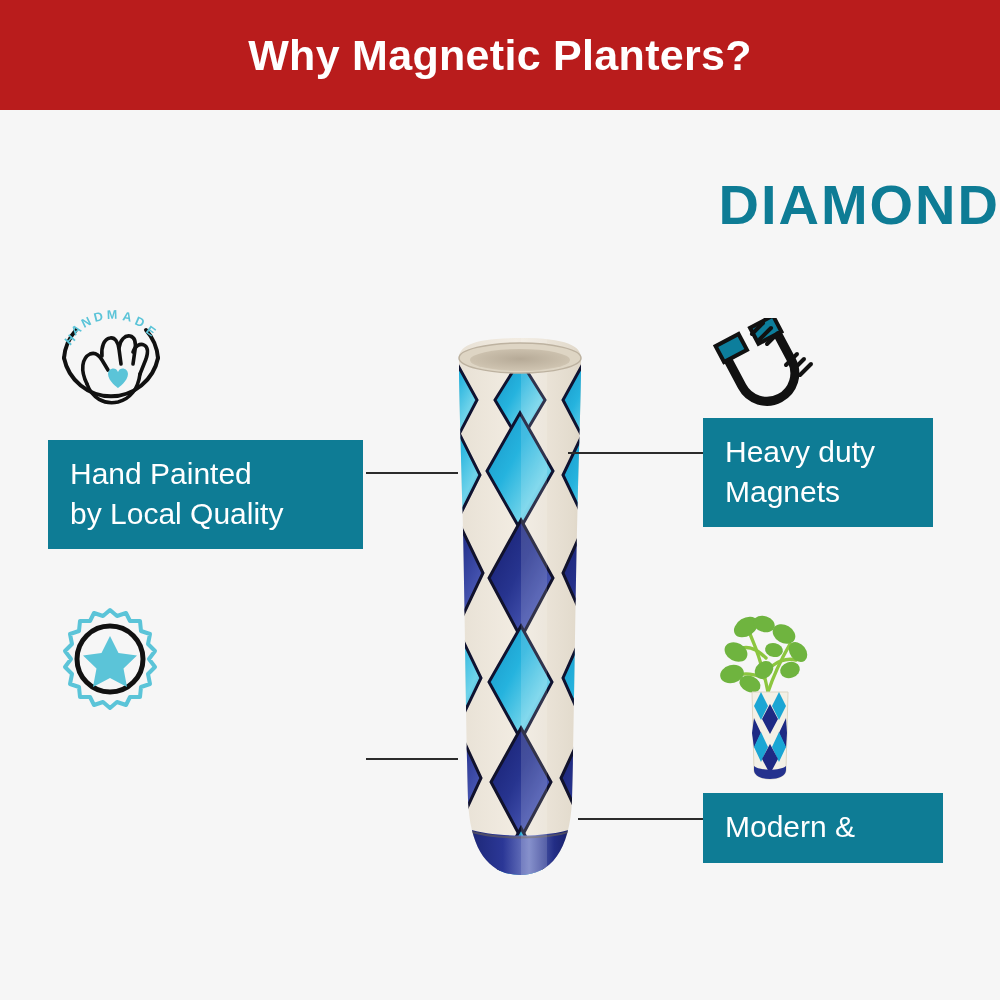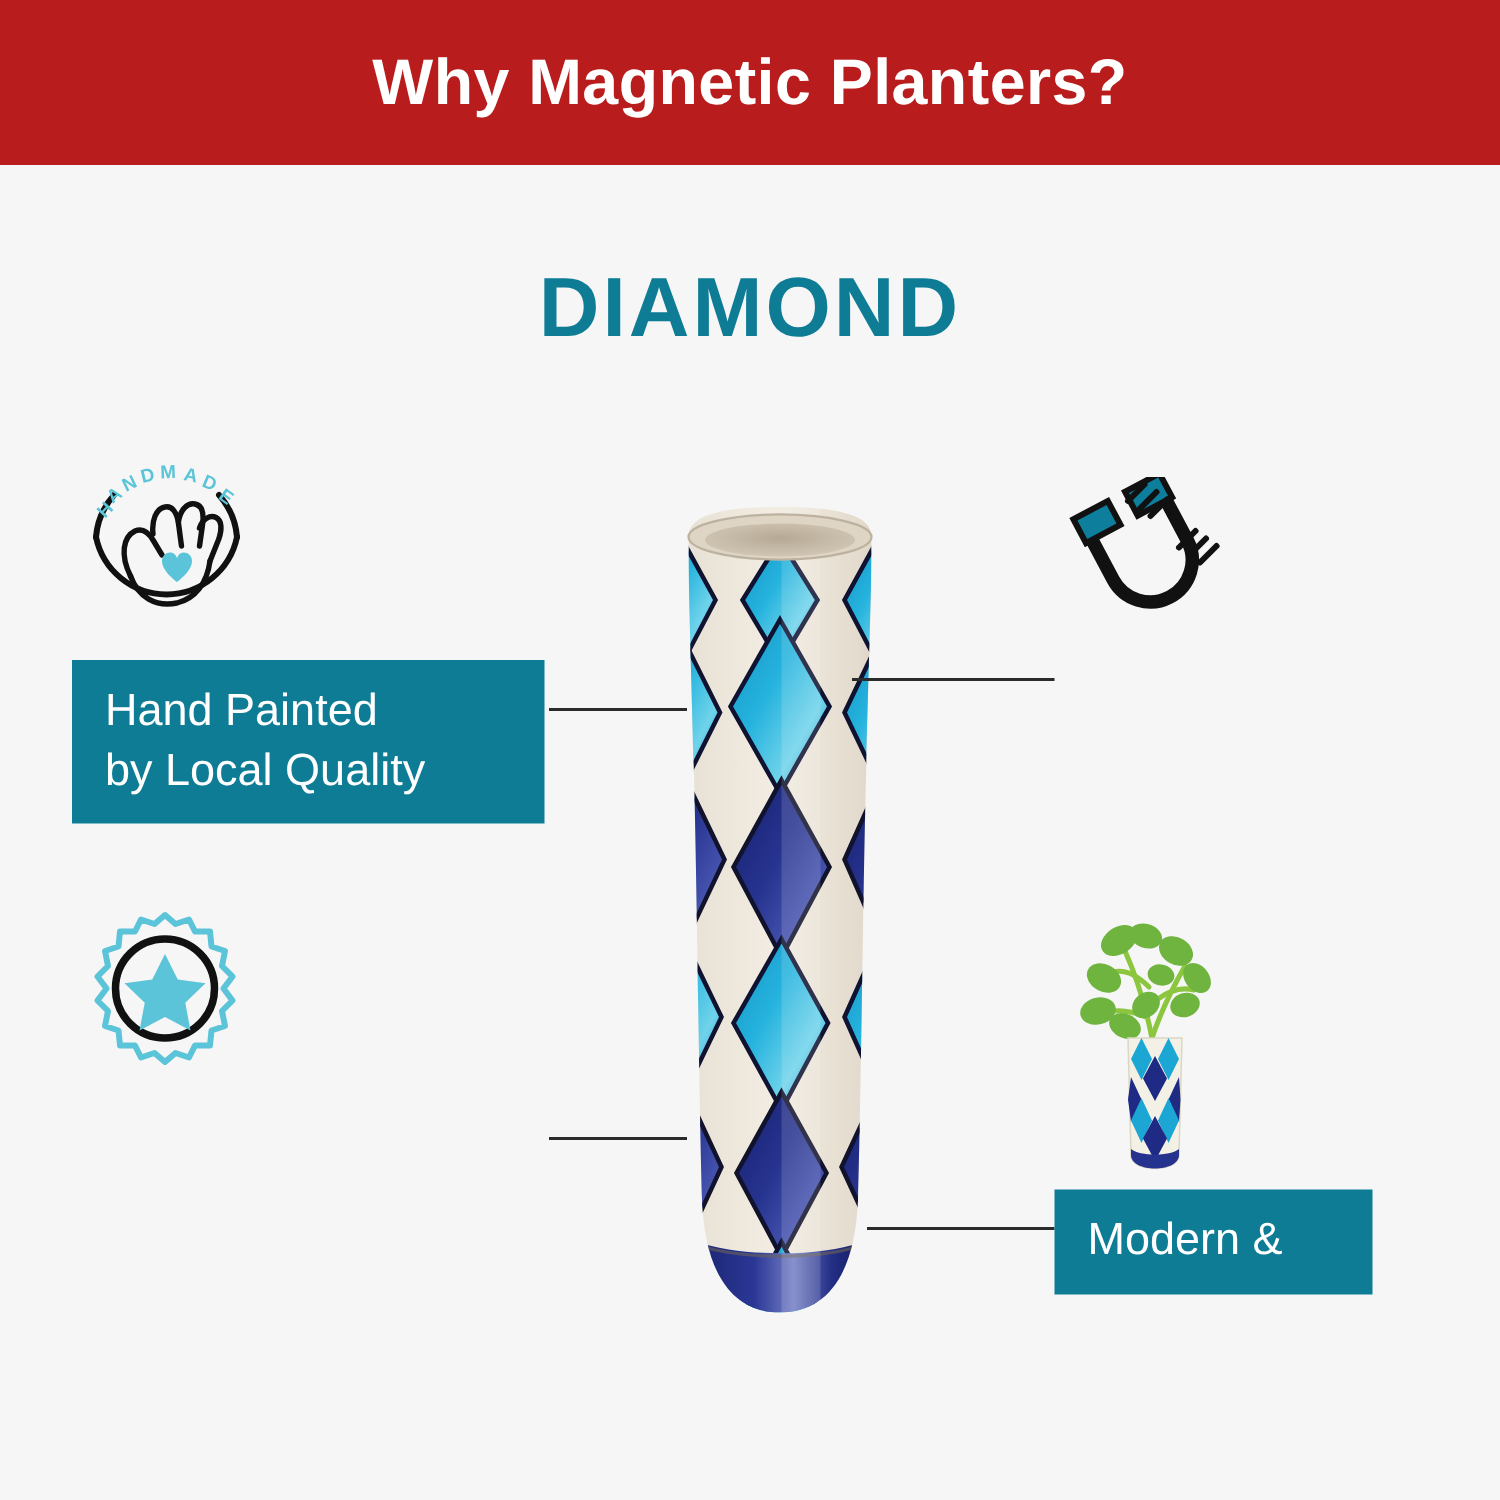--- a/index.html
+++ b/index.html
@@ -39,21 +39,21 @@
     letter-spacing: 0.3px;
     font-family: "Liberation Sans", sans-serif;
   }
 
   
   .product-name {
     position: absolute;
     left: 0;
     top: 172px;
     width: 1000px;
-    text-align: center;
+    text-align: right;
     color: #0e7c95;
     font-size: 56px;
     font-weight: bold;
     letter-spacing: 2px;
     font-family: "Liberation Sans", sans-serif;
   }
 
   
   .feature-box {
     position: absolute;
@@ -63,21 +63,21 @@
     padding: 14px 20px 16px 22px;
     font-size: 30px;
     line-height: 1.32;
     font-family: "Liberation Sans", sans-serif;
   }
   .feature-box .line { display: block; white-space: nowrap; }
 
   #box-hand-painted { left: 48px;  top: 440px; width: 315px; }
   #box-premium      { left: 48px;  top: 735px; width: 315px; }
   #box-magnets      { left: 703px; top: 418px; width: 230px; }
-  #box-decorative   { left: 703px; top: 793px; width: 212px; }
+  #box-decorative   { left: 703px; top: 793px; width: 240px; }
 
   
   .connector {
     position: absolute;
     height: 2px;
     background: #2b2b2b;
   }
   #conn-hand-painted { left: 366px; top: 472px; width: 92px; }
   #conn-premium      { left: 366px; top: 758px; width: 92px; }
   #conn-magnets      { left: 568px; top: 452px; width: 135px; }
@@ -313,18 +313,22 @@
       </g>
     </svg>
   </div>
 
   <div class="feature-box" id="box-hand-painted">
     <span class="line">Hand Painted</span>
     <span class="line">by Local Quality</span>
   </div>
 
 
+  <div class="feature-box" id="box-magnets">
+    <span class="line">Heavy duty</span>
+    <span class="line">Magnets</span>
+  </div>
 
   <div class="feature-box" id="box-decorative">
     <span class="line">Modern &amp;</span>
   </div>
 
 </div>
 
 </body></html>

